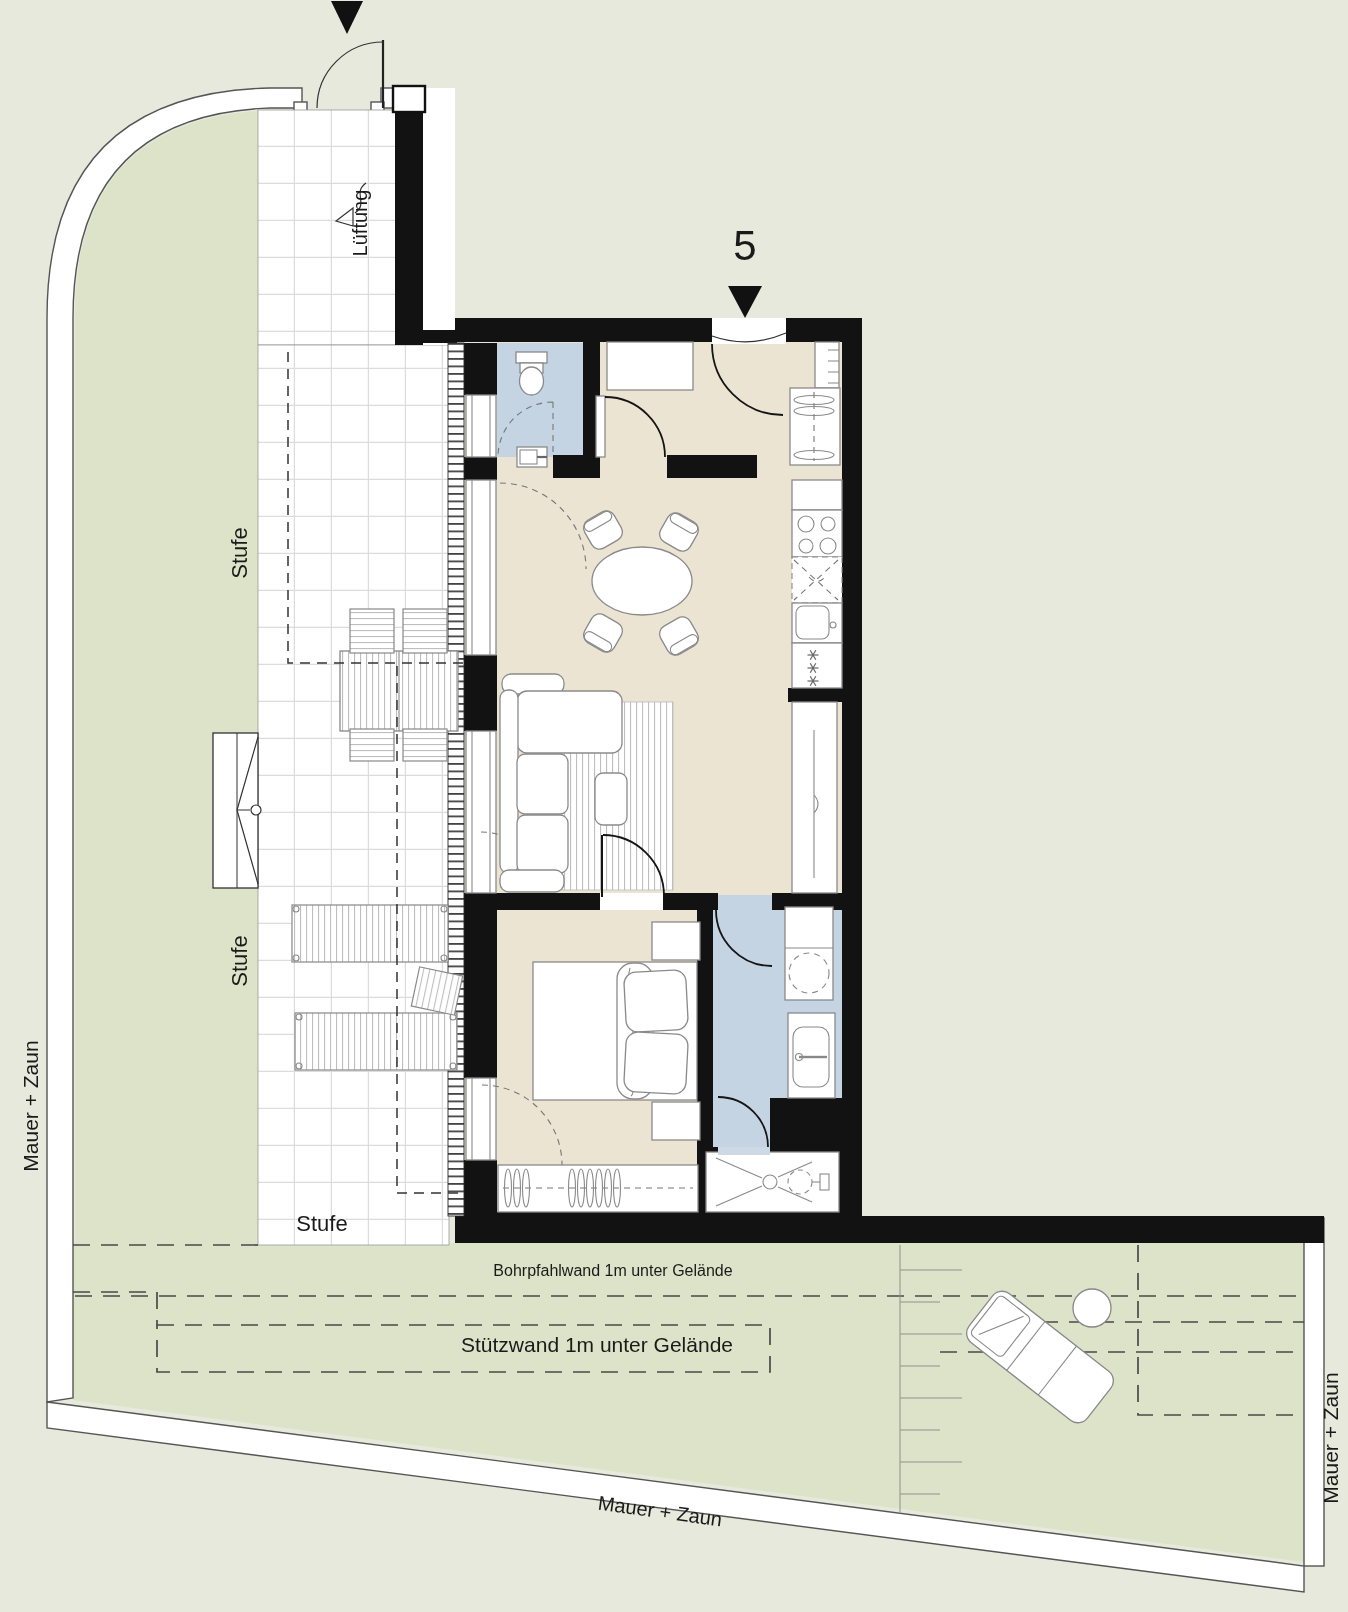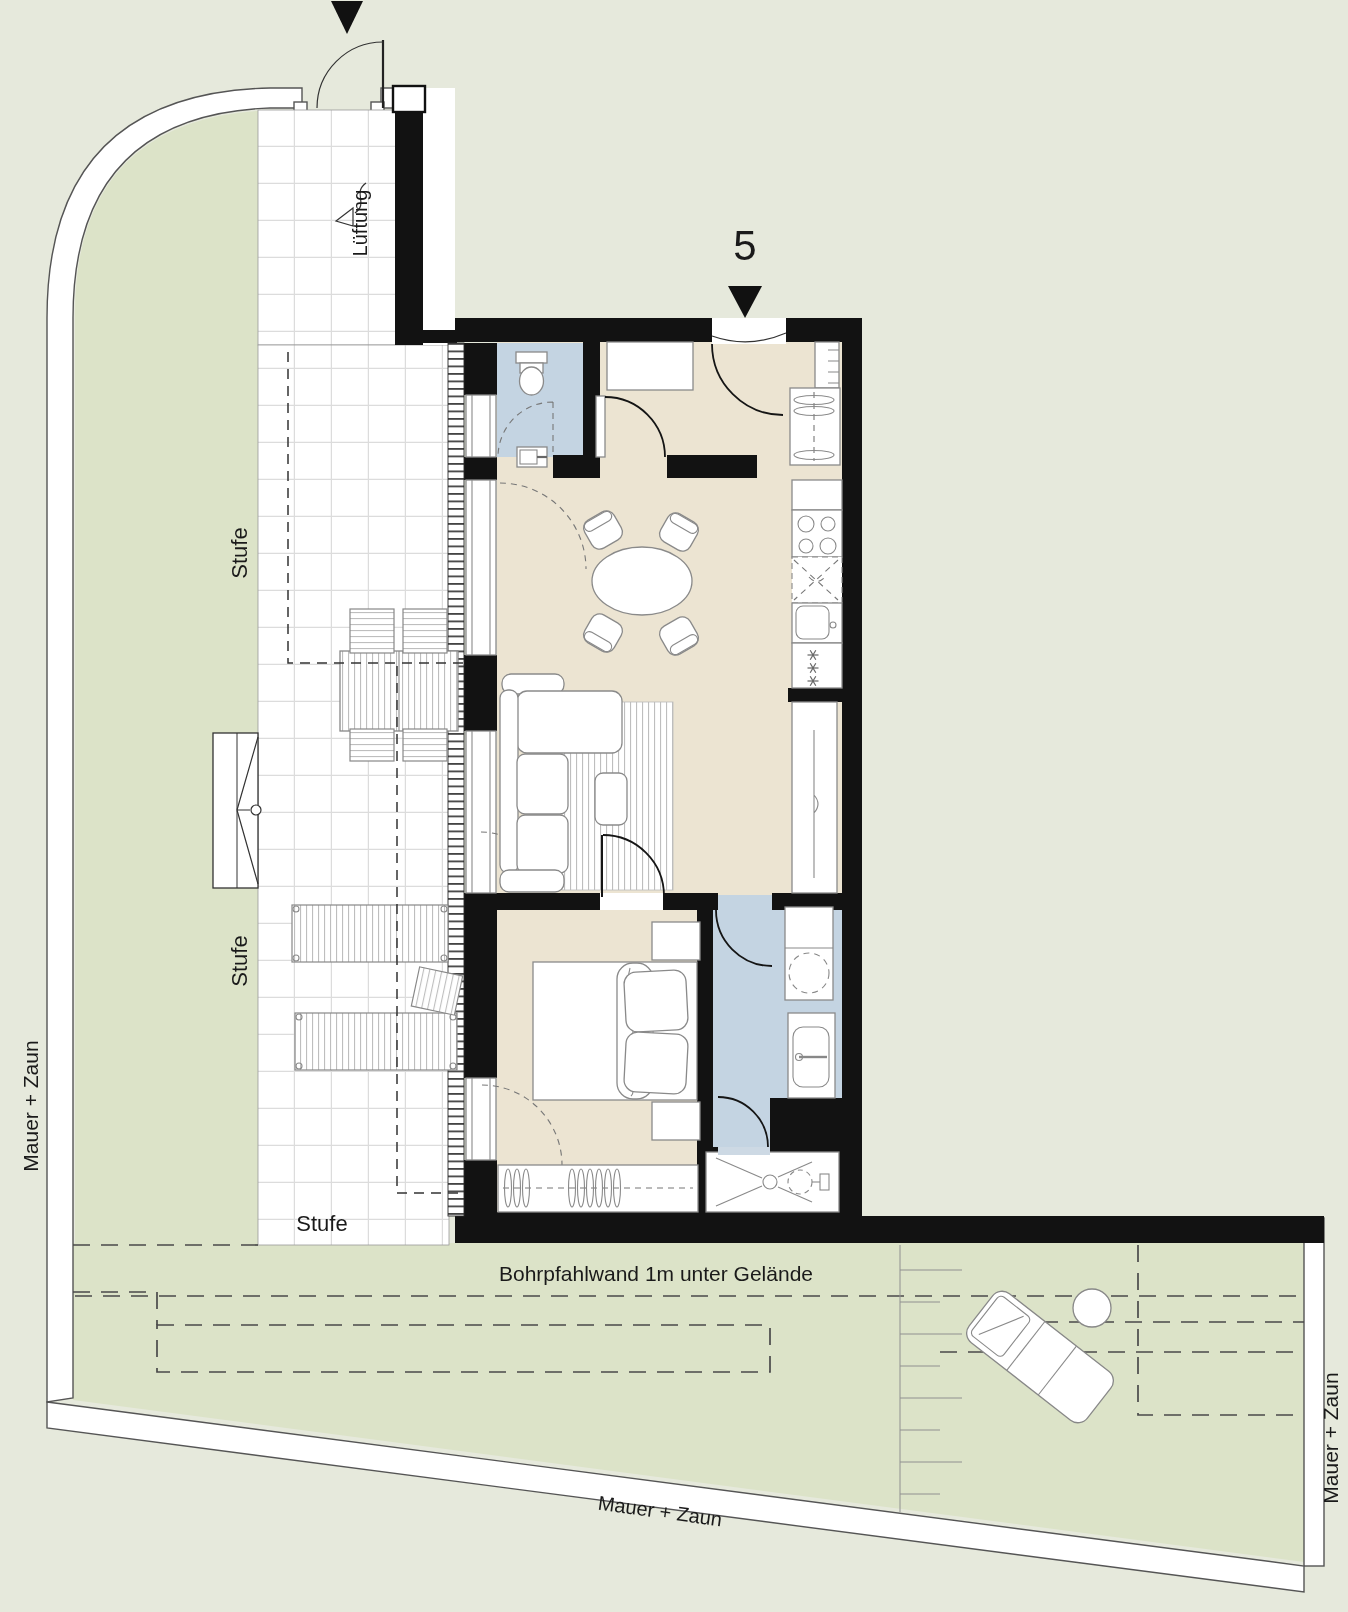--- a/index.html
+++ b/index.html
@@ -350,17 +350,18 @@
     </g>
     <circle cx="1092" cy="1308" r="19" fill="#fff" stroke="#888" stroke-width="1.3"></circle>
   </g>
 </svg>
 
 <div class="lbl r90" style="left:317px;top:210px;width:90px;height:26px;font-size:20px;">Lüftung</div>
 <div class="lbl" style="left:723px;top:222px;width:44px;font-size:42px;font-weight:500;">5</div>
 <div class="lbl r90" style="left:195px;top:540px;width:90px;height:26px;font-size:22px;">Stufe</div>
 <div class="lbl r90" style="left:195px;top:948px;width:90px;height:26px;font-size:22px;">Stufe</div>
 <div class="lbl" style="left:277px;top:1211px;width:90px;font-size:22px;">Stufe</div>
-<div class="lbl" style="left:413px;top:1262px;width:400px;font-size:21px;text-align:right;">Bohrpfahlwand 1m unter Gelände</div>
+<div class="lbl" style="left:413px;top:1262px;width:400px;font-size:16px;">Bohrpfahlwand 1m unter Gelände</div>
+<div class="lbl" style="left:397px;top:1333px;width:400px;font-size:21px;">Stützwand 1m unter Gelände</div>
 <div class="lbl r90" style="left:-44px;top:1094px;width:150px;height:24px;font-size:21px;">Mauer + Zaun</div>
 <div class="lbl r90" style="left:1256px;top:1426px;width:150px;height:24px;font-size:21px;">Mauer + Zaun</div>
 <div class="lbl" style="left:585px;top:1500px;width:150px;font-size:20px;transform:rotate(7.8deg);">Mauer + Zaun</div>
 </div>
 
 </body></html>

